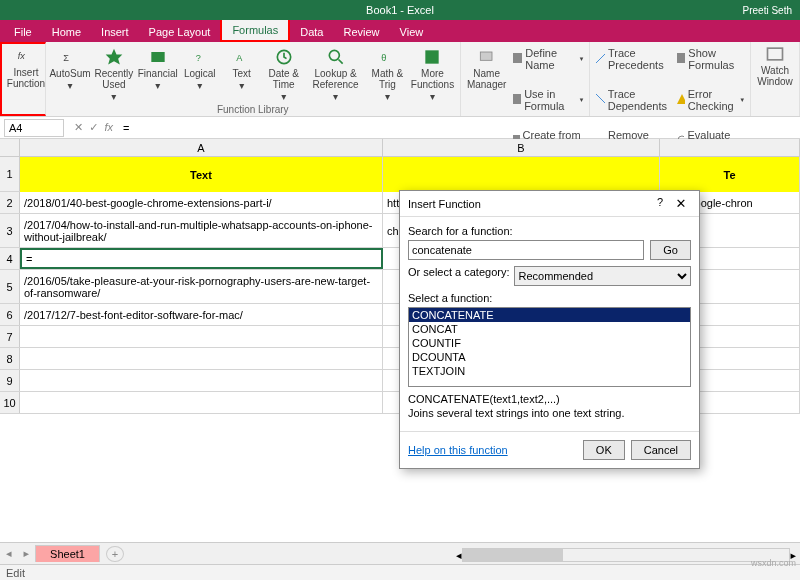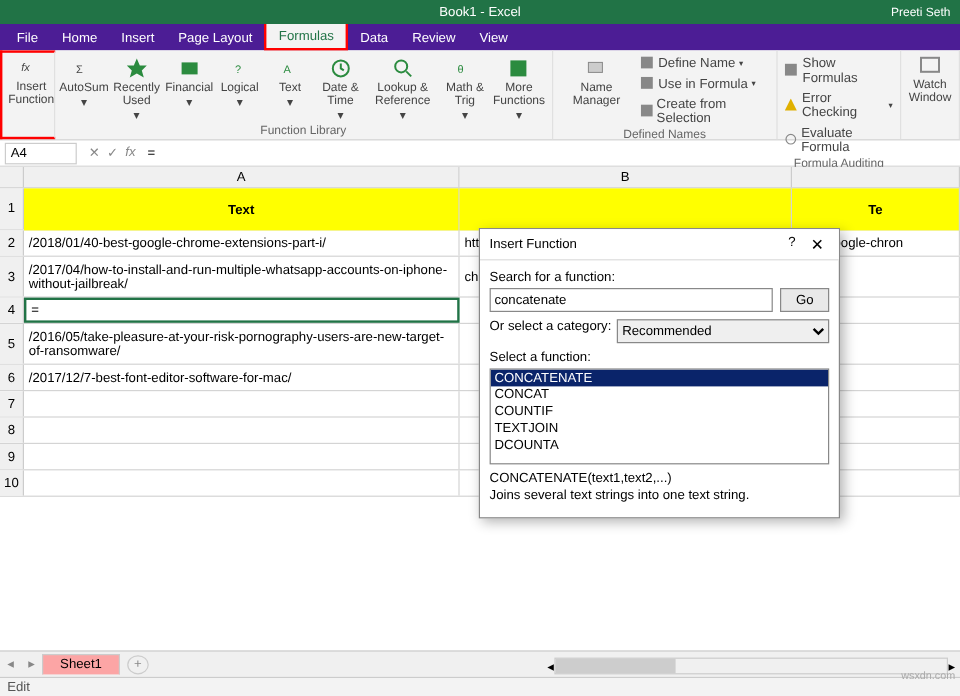--- a/index.html
+++ b/index.html
@@ -1,31 +1,31 @@
 <!DOCTYPE html>
 <html><head>
 <meta charset="utf-8">
 <style>
 *{box-sizing:border-box;font-family:"Segoe UI",Tahoma,sans-serif;font-size:11px;margin:0;padding:0}
 body{background:#fff;width:800px;height:580px;overflow:hidden;position:relative}
 .titlebar{background:#217346;height:20px;color:#fff;display:flex;align-items:center;justify-content:center;position:relative}
 .titlebar .title{font-size:11px}
 .titlebar .user{position:absolute;right:8px;font-size:10px}
-.tabbar{background:#4c1d95;height:22px;display:flex;align-items:flex-end;color:#fff;padding-left:4px}
+.tabbar{background:#be185d;height:22px;display:flex;align-items:flex-end;color:#fff;padding-left:4px}
 .tab{padding:4px 10px;cursor:pointer}
 .tab.active{background:#f3f3f3;color:#217346}
 .redbox{border:2px solid red}
 .ribbon{background:#f3f3f3;border-bottom:1px solid #d4d4d4;height:75px;display:flex;font-size:10px;color:#444}
 .ribbon .grp{border-right:1px solid #e0e0e0;padding:2px 6px;display:flex;flex-direction:column;justify-content:space-between;text-align:center}
 .ribbon .grp .icons{display:flex;gap:6px;justify-content:center;padding-top:3px}
 .ribbon .grp .label{color:#666;font-size:10px;padding:2px 0}
 .rbtn{display:flex;flex-direction:column;align-items:center;gap:1px;min-width:36px}
 .rbtn svg{width:20px;height:20px}
 .rbtn span{font-size:10px;line-height:1.1}
-.vstack{display:flex;flex-direction:column;align-items:flex-start;gap:5px;font-size:10px;text-align:left}
+.vstack{display:flex;flex-direction:column;align-items:flex-start;gap:17px;font-size:10px;text-align:left}
 .vstack div{display:flex;align-items:center;gap:3px}
 .vstack svg{width:12px;height:12px}
 .formulabar{height:22px;display:flex;align-items:center;border-bottom:1px solid #d4d4d4;font-size:11px}
 .namebox{width:60px;border:1px solid #ccc;height:18px;margin:0 4px;padding:0 4px;display:flex;align-items:center}
 .fbicons{display:flex;gap:6px;color:#888;padding:0 6px}
 .fbinput{flex:1;padding:0 4px}
 .sheet{position:relative;height:400px;overflow:hidden}
 .colheads{display:flex;height:18px;background:#f0f0f0;border-bottom:1px solid #ccc}
 .rowhead{width:20px;background:#f0f0f0;border-right:1px solid #ccc;text-align:center;display:flex;align-items:center;justify-content:center}
 .ch{border-right:1px solid #ccc;text-align:center;display:flex;align-items:center;justify-content:center;background:#f0f0f0}
@@ -196,20 +196,41 @@
           </div>
       </div>
     </div>
     <div class="label">Defined Names</div>
   </div>
   <div class="grp">
     <div class="icons">
       <div class="vstack">
         <div>
             <svg>
+              <line x1="0" y1="10" x2="10" y2="0" stroke="#4a90d9"></line>
+            </svg>
+            <span>Trace Precedents</span>
+          </div>
+        <div>
+            <svg>
+              <line x1="0" y1="0" x2="10" y2="10" stroke="#4a90d9"></line>
+            </svg>
+            <span>Trace Dependents</span>
+          </div>
+        <div>
+            <svg>
+              <line x1="0" y1="5" x2="10" y2="5" stroke="#d04a4a"></line>
+            </svg>
+            <span>Remove Arrows</span> 
+            <span class="tri">▾</span>
+          </div>
+      </div>
+      <div class="vstack">
+        <div>
+            <svg>
               <rect width="10" height="10" fill="#888"></rect>
             </svg>
             <span>Show Formulas</span>
           </div>
         <div>
             <svg>
               <polygon points="5,0 10,10 0,10" fill="#e0b000"></polygon>
             </svg>
             <span>Error Checking</span> 
             <span class="tri">▾</span>
@@ -331,25 +352,32 @@
     </div>
     <div class="catrow">
       <span>Or select a category:</span>
       <select><option>Recommended</option></select>
     </div>
     <label>Select a function:</label>
     <div class="funclist">
       <div class="sel">CONCATENATE</div>
       <div>CONCAT</div>
       <div>COUNTIF</div>
+      <div>DCOUNTA</div>
       <div>TEXTJOIN</div>
-      <div>DCOUNTA</div>
     </div>
     <div class="sig">CONCATENATE(text1,text2,...)</div>
     <div class="desc">Joins several text strings into one text string.</div>
+  </div>
+  <div class="dlgfoot">
+    <a href="#">Help on this function</a>
+    <div class="btns">
+      <button class="okbtn redbox">OK</button>
+      <button class="cancelbtn">Cancel</button>
+    </div>
   </div>
 </div>
 
 <div class="sheettabs">
   <span class="arrow">◂</span>
   <span class="arrow">▸</span>
   <div class="sheettab">Sheet1</div>
   <div class="plus">+</div>
 </div>
 <div class="hscroll">

